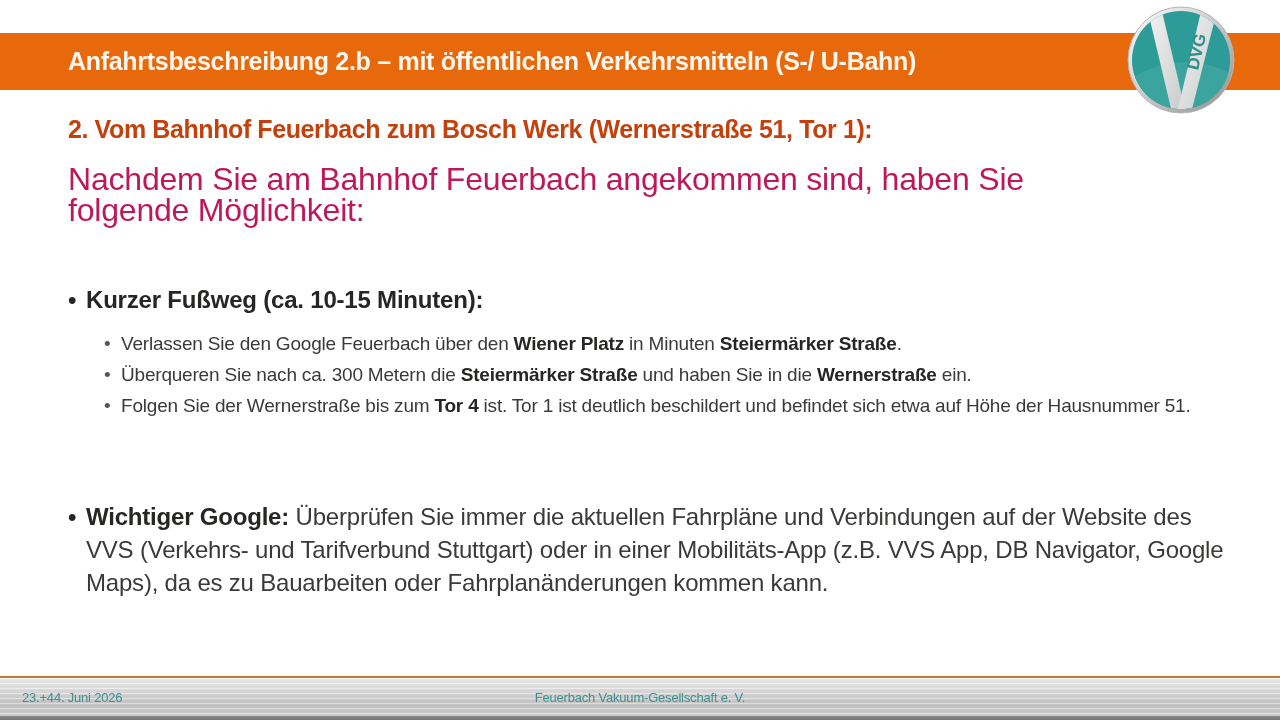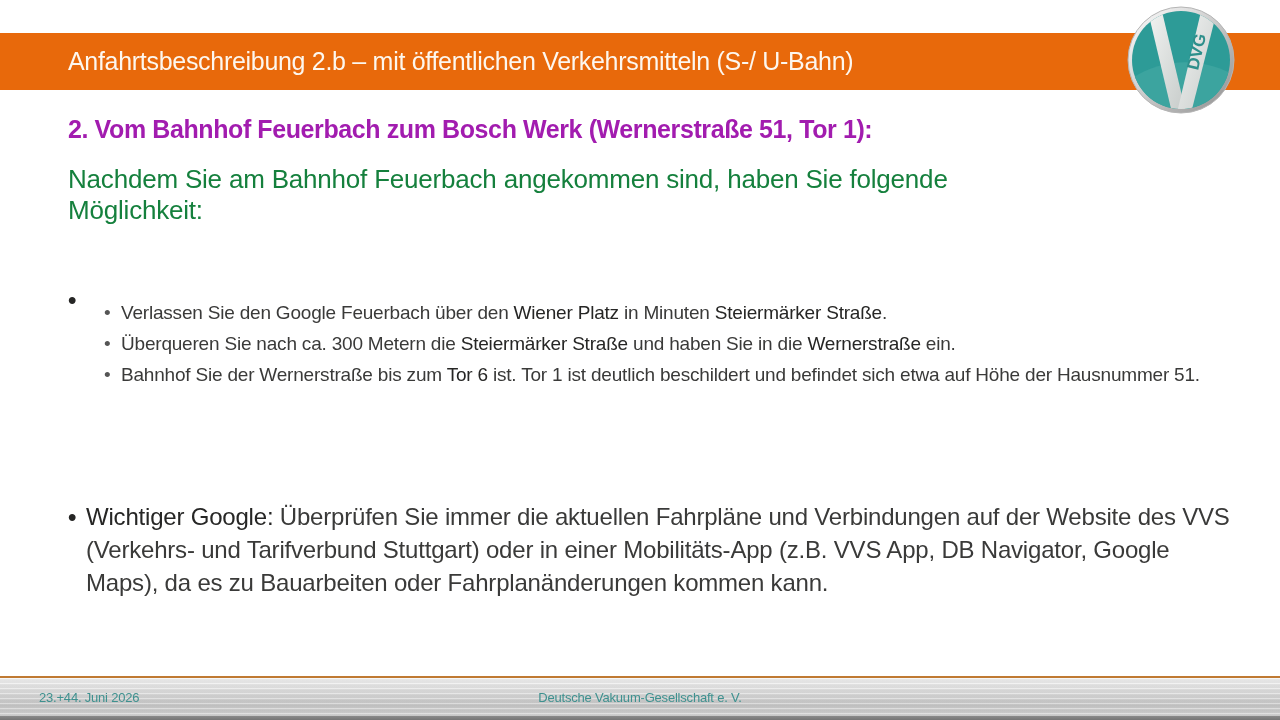--- a/index.html
+++ b/index.html
@@ -10,45 +10,45 @@
     background:#ffffff; overflow:hidden; margin:0 auto;
     letter-spacing:-0.2px;
   }
   
   .header-bar {
     position:absolute; left:0; top:33px; width:1280px; height:57px;
     background:#E8690B;
   }
   .slide-title {
     position:absolute; left:68px; top:0; height:57px; line-height:57px;
-    color:#FDF7EF; font-size:25px; font-weight:400; letter-spacing:-0.3px;
+    color:#FDF7EF; font-size:25px; font-weight:700; letter-spacing:-0.3px;
     white-space:nowrap;
   }
   .logo-wrap {
     position:absolute; left:1126px; top:5px; width:110px; height:110px;
   }
   
   .section-heading {
     position:absolute; left:68px; top:115px;
-    color:#a21caf; font-size:25px; font-weight:700; letter-spacing:-0.4px;
+    color:#c2410c; font-size:25px; font-weight:700; letter-spacing:-0.4px;
     white-space:nowrap;
   }
   .intro {
     position:absolute; left:68px; top:164px; max-width:1000px;
-    color:#15803d; font-size:26px; line-height:31px;
+    color:#be185d; font-size:32px; line-height:31px;
   }
   .walk-block { position:absolute; left:68px; top:284px; width:1170px; }
   .b1-item { position:relative; padding-left:18px; color:#262625;
              font-size:24px; font-weight:700; line-height:31px; }
   .b1-item .marker { position:absolute; left:0; top:0; font-weight:700; }
   .sub-list { margin-top:13px; }
   .b2-item { position:relative; margin-left:36px; padding-left:17px;
              color:#3A3A39; font-size:19px; line-height:31px; max-width:1110px; }
   .b2-item .marker { position:absolute; left:0; top:0; color:#555; }
-  .b2-item b, .notice b { font-weight:400; color:#262625; }
+  .b2-item b, .notice b { font-weight:700; color:#262625; }
   .notice-block { position:absolute; left:68px; top:500px; width:1170px; }
   .notice { position:relative; padding-left:18px; color:#3A3A39;
             font-size:24px; line-height:33px; }
   .notice .marker { position:absolute; left:0; top:0; color:#262625; font-weight:700; }
   
   .footer-bar {
     position:absolute; left:0; top:676px; width:1280px; height:44px;
     border-top:2px solid #C07A33;
   }
   .footer-metal {
@@ -59,21 +59,21 @@
         rgba(110,110,110,0.18) 2px, rgba(255,255,255,0.25) 3px,
         rgba(140,140,140,0.22) 4px, rgba(255,255,255,0.30) 5px),
       linear-gradient(180deg,#f2f2f2 0%, #d8d8d8 35%, #bdbdbd 70%, #c9c9c9 100%);
   }
   .footer-dark {
     position:absolute; left:0; top:38px; width:100%; height:6px;
     background:linear-gradient(180deg,#8a8a8a,#6b6b6b);
   }
   .footer-date {
     position:absolute; left:22px; top:0; height:38px; line-height:40px;
-    color:#3E918F; font-size:13px;margin-left:17px;
+    color:#3E918F; font-size:13px;
   }
   .footer-org {
     position:absolute; left:50%; transform:translateX(-50%);
     top:0; height:38px; line-height:40px;
     color:#3E918F; font-size:13px; white-space:nowrap;
   }
 </style>
 </head>
 <body>
 
@@ -111,40 +111,41 @@
     </svg>
   </div>
 
   <div class="section-heading">2. Vom Bahnhof Feuerbach zum Bosch Werk (Wernerstraße 51, Tor 1):</div>
 
   <div class="intro">Nachdem Sie am Bahnhof Feuerbach angekommen sind, haben Sie folgende Möglichkeit:</div>
 
   <div class="walk-block">
     <div class="b1-item">
       <span class="marker">•</span>
+      <span>Kurzer Fußweg (ca. 10-15 Minuten):</span>
     </div>
     <div class="sub-list">
       <div class="b2-item">
         <span class="marker">•</span><span>Verlassen Sie den Google Feuerbach über den </span><b>Wiener Platz</b><span> in Minuten </span><b>Steiermärker Straße</b><span>.</span>
       </div>
       <div class="b2-item">
         <span class="marker">•</span><span>Überqueren Sie nach ca. 300 Metern die </span><b>Steiermärker Straße</b><span> und haben Sie in die </span><b>Wernerstraße</b><span> ein.</span>
       </div>
       <div class="b2-item">
-        <span class="marker">•</span><span>Bahnhof Sie der Wernerstraße bis zum </span><b>Tor 6</b><span> ist. Tor 1 ist deutlich beschildert und befindet sich etwa auf Höhe der Hausnummer 51.</span>
+        <span class="marker">•</span><span>Folgen Sie der Wernerstraße bis zum </span><b>Tor 4</b><span> ist. Tor 1 ist deutlich beschildert und befindet sich etwa auf Höhe der Hausnummer 51.</span>
       </div>
     </div>
   </div>
 
   <div class="notice-block">
     <div class="notice">
       <span class="marker">•</span><b>Wichtiger Google:</b><span> Überprüfen Sie immer die aktuellen Fahrpläne und Verbindungen auf der Website des VVS (Verkehrs- und Tarifverbund Stuttgart) oder in einer Mobilitäts-App (z.B. VVS App, DB Navigator, Google Maps), da es zu Bauarbeiten oder Fahrplanänderungen kommen kann.</span>
     </div>
   </div>
 
   <div class="footer-bar">
     <div class="footer-metal"></div>
     <div class="footer-dark"></div>
     <div class="footer-date">23.+44. Juni 2026</div>
-    <div class="footer-org">Deutsche Vakuum-Gesellschaft e. V.</div>
+    <div class="footer-org">Feuerbach Vakuum-Gesellschaft e. V.</div>
   </div>
 
 </div>
 
 </body></html>

